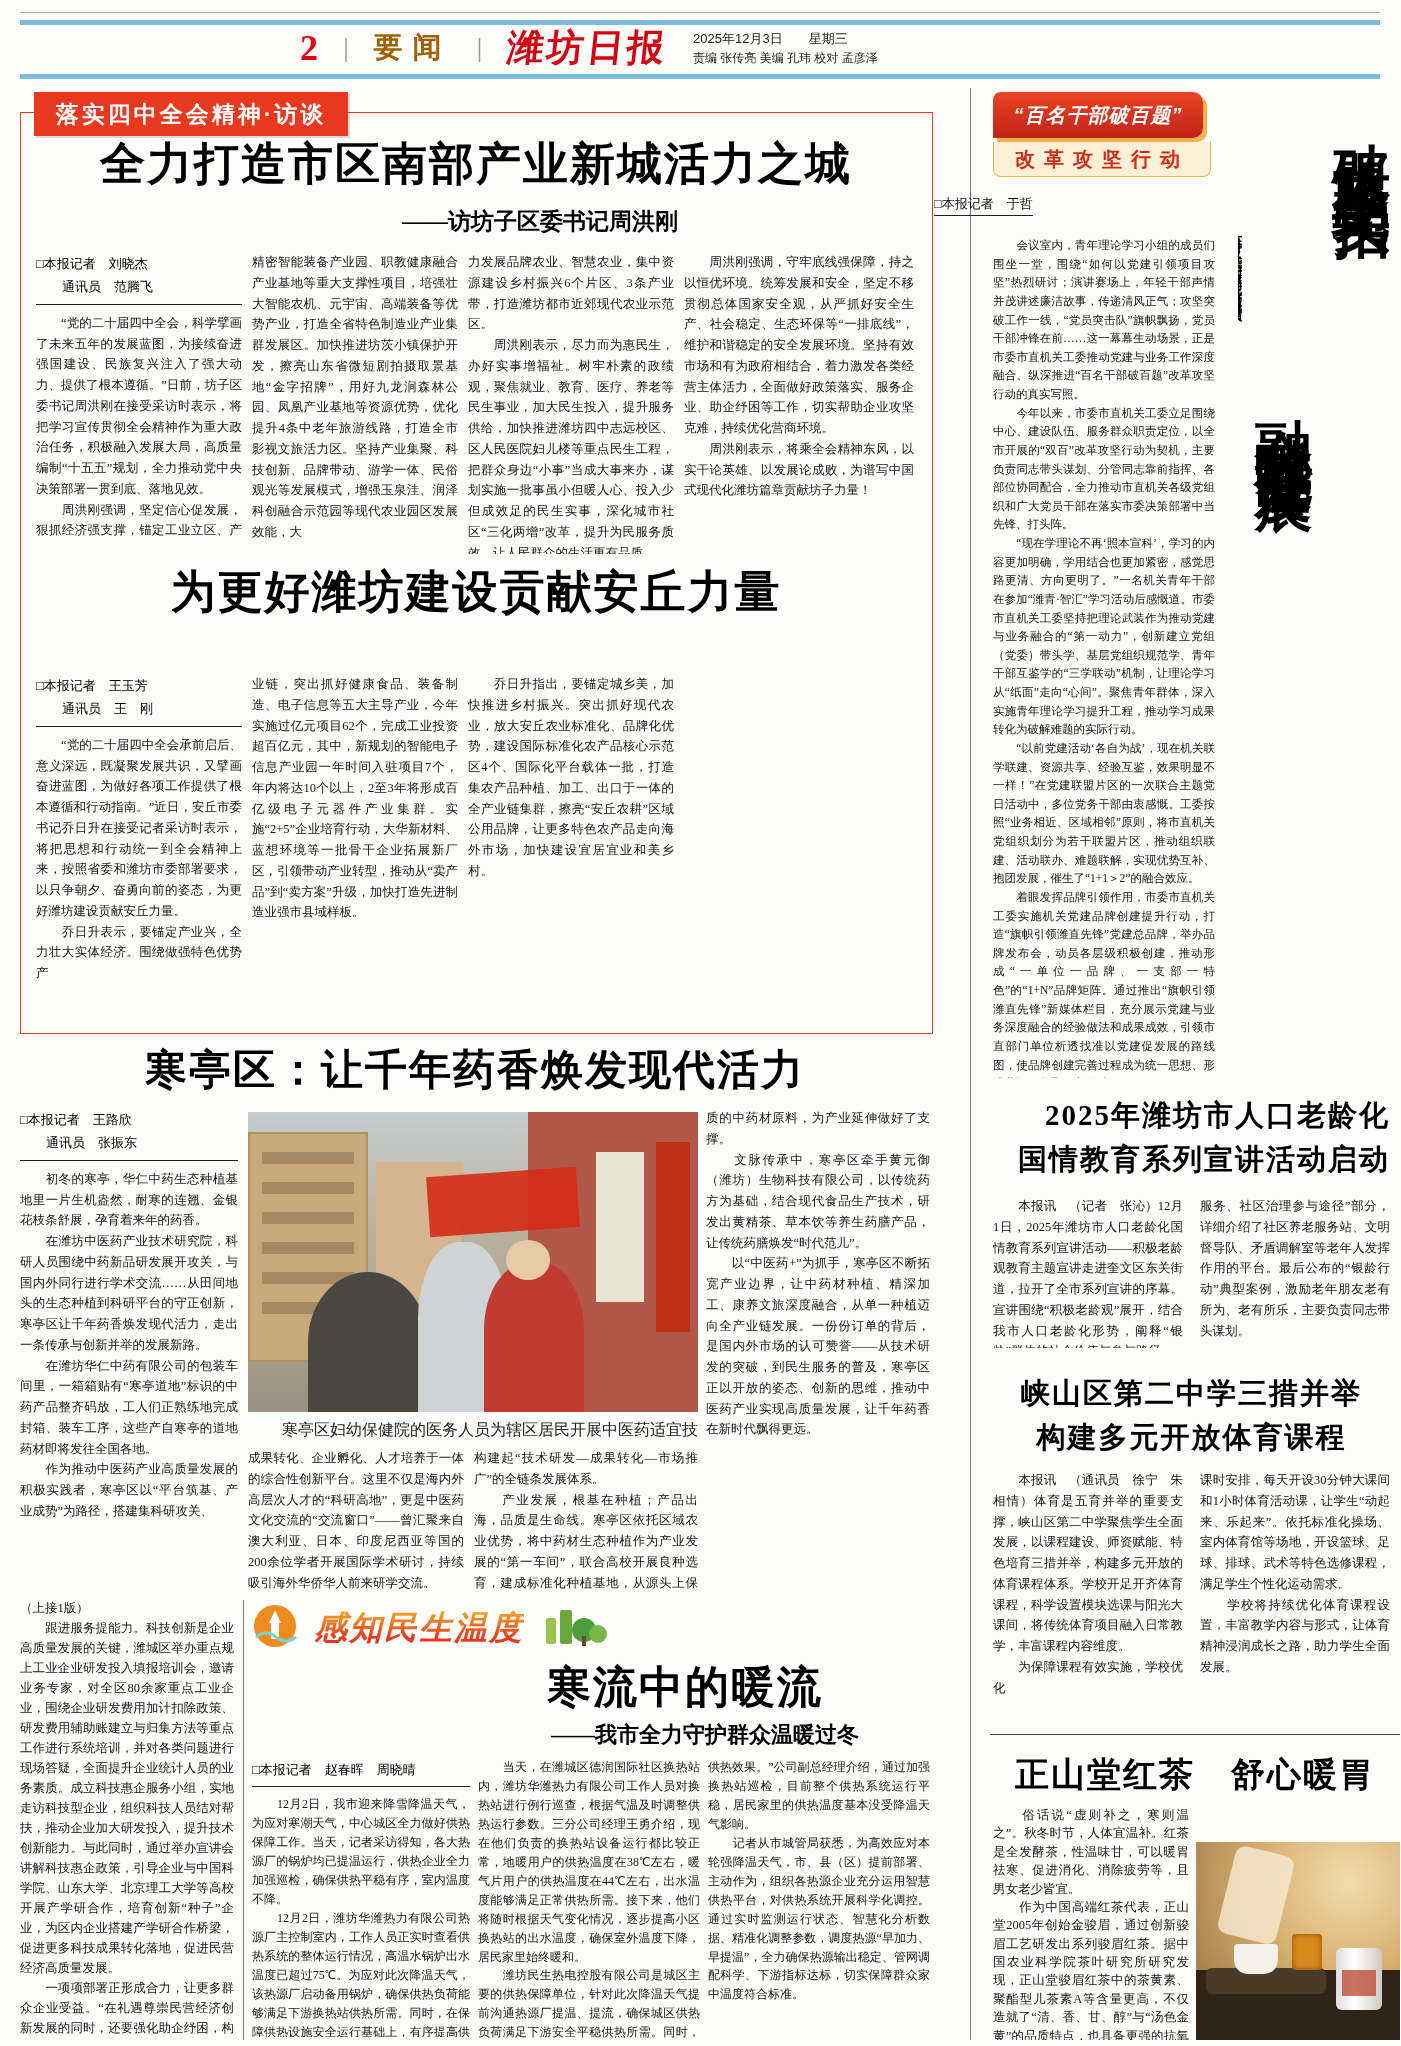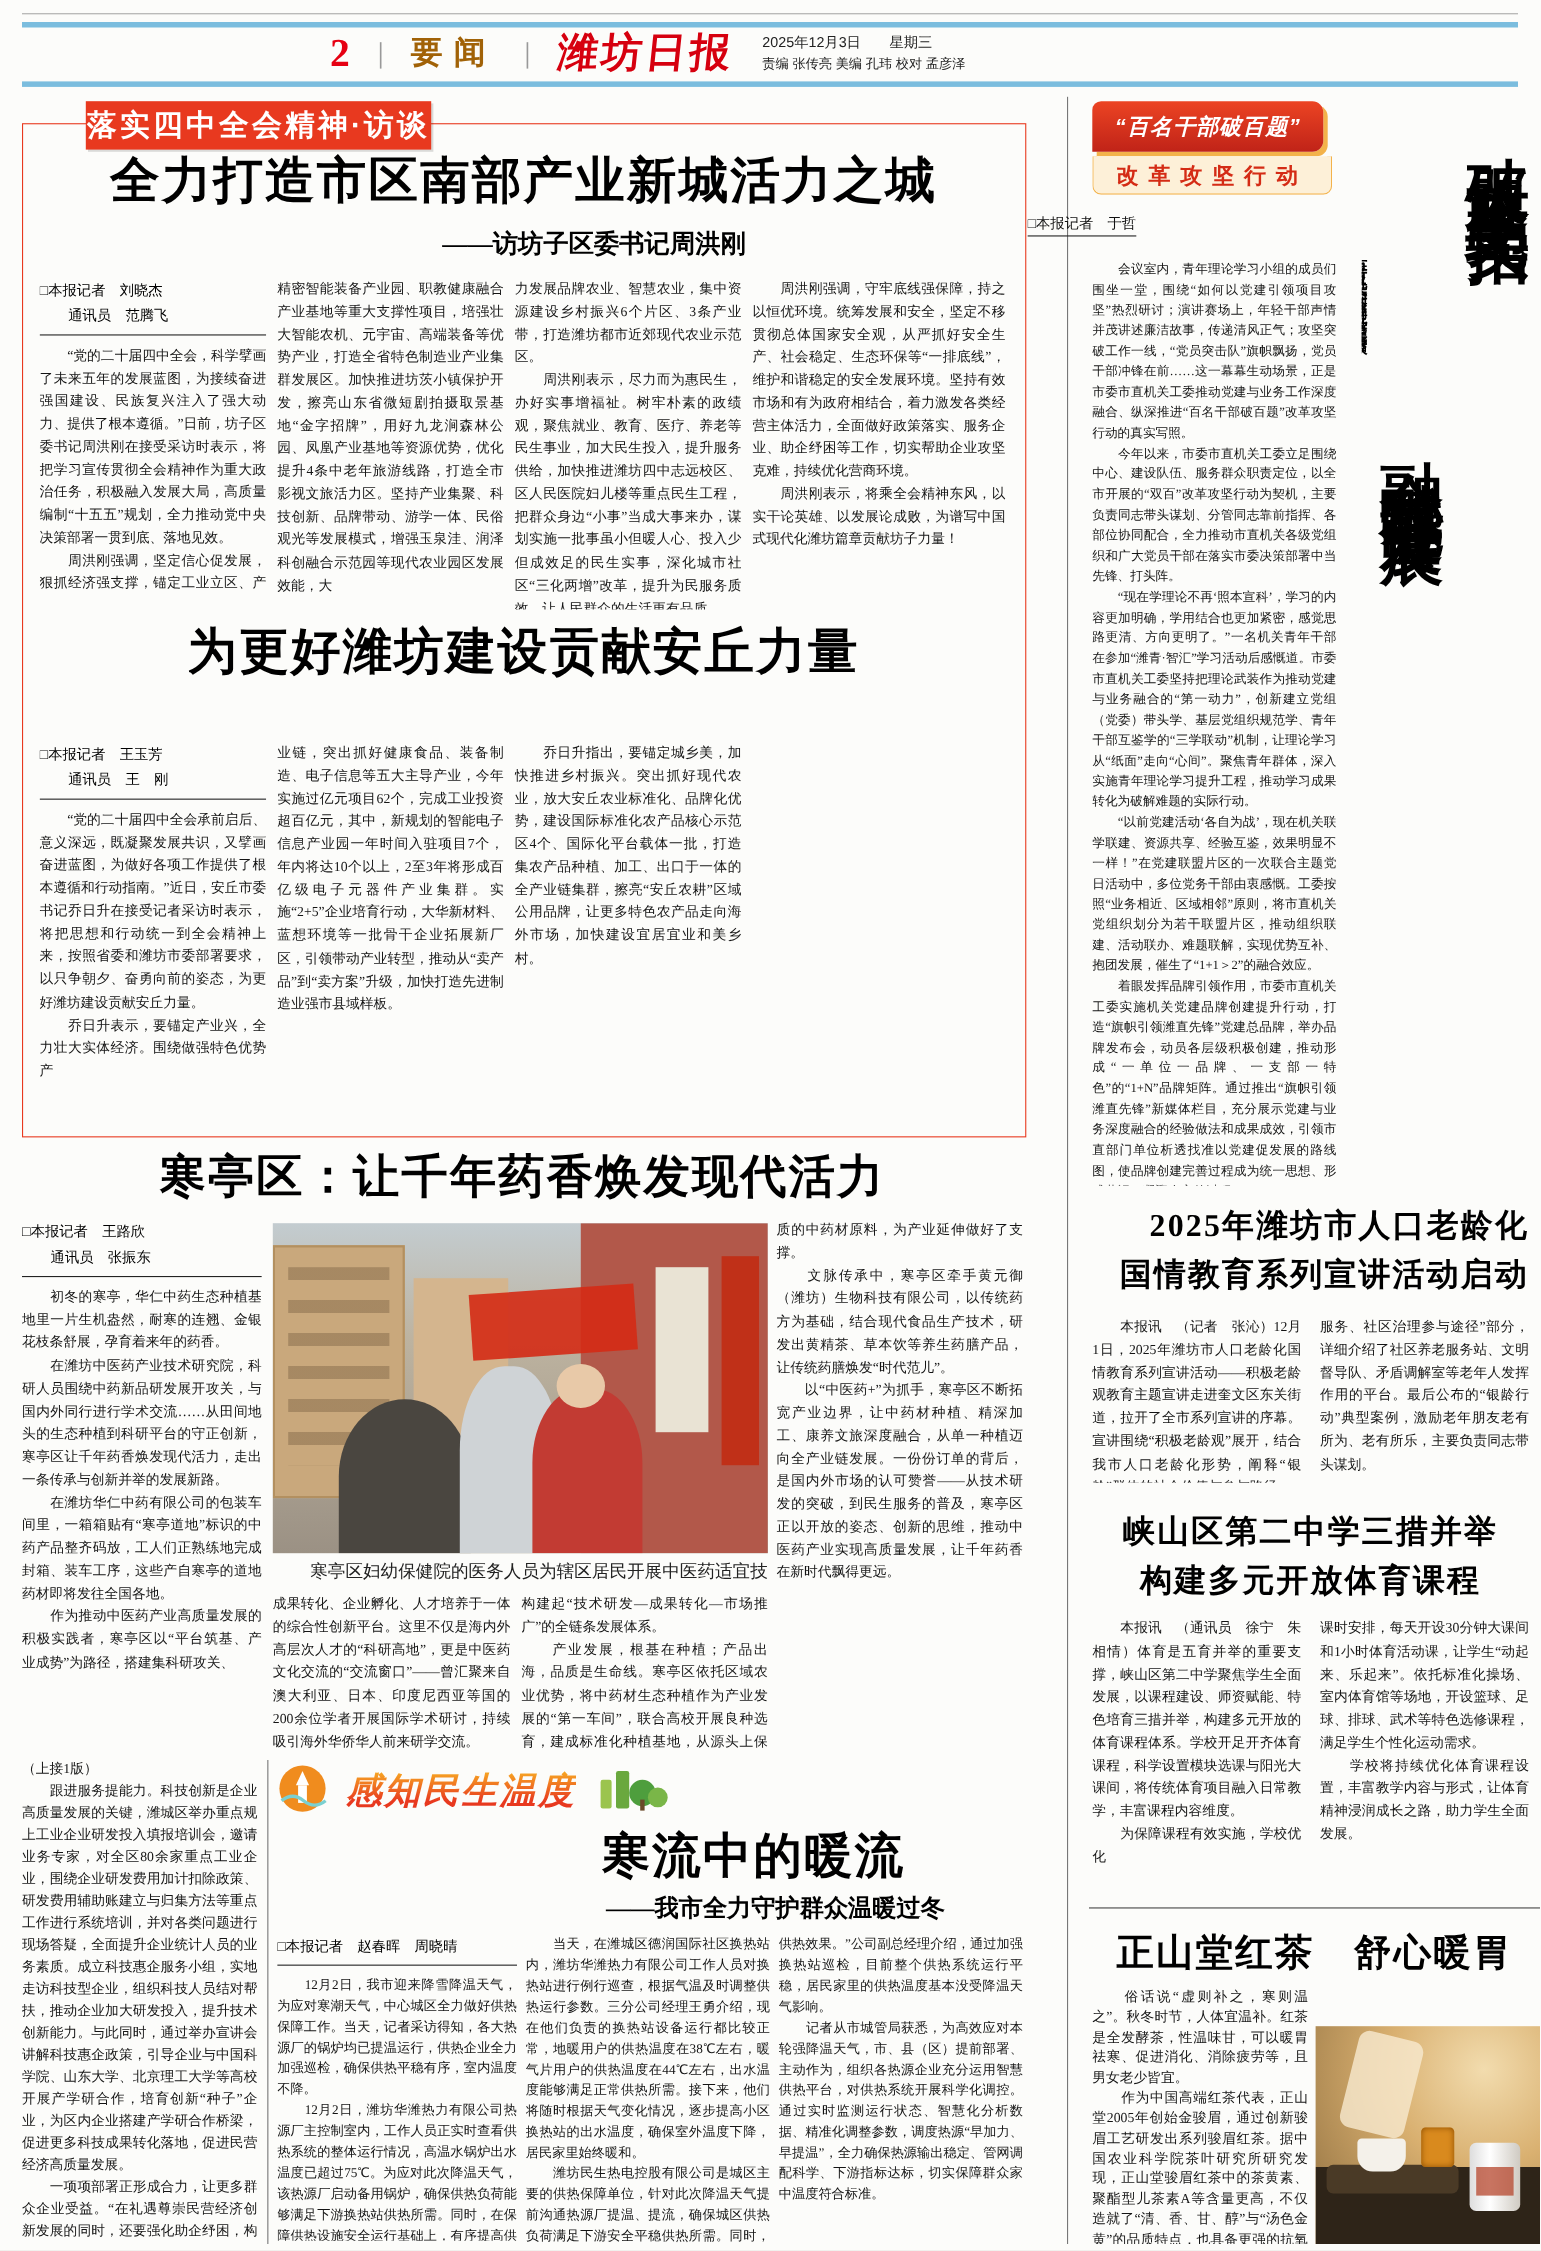--- a/index.html
+++ b/index.html
@@ -8,22 +8,22 @@
   .abs{position:absolute;}
   .sans{font-family:"Liberation Sans", sans-serif;}
   .coltext{font-size:12.5px;line-height:1.66;text-align:justify;white-space:pre-wrap;overflow:hidden;color:#141414;}
   .byline{font-size:13px;line-height:1.8;white-space:pre-wrap;border-bottom:1.5px solid #222;padding-bottom:5px;margin-bottom:8px;color:#000;}
   .h-big{font-weight:900;text-align:center;color:#000;letter-spacing:2px;overflow:hidden;}
   .h-sub{font-weight:700;text-align:center;color:#000;overflow:hidden;}
   .rule-h{background:#444;height:1px;}
   .rule-v{background:#777;width:1px;}
   .blue-rule{background:#7bbdde;height:5px;}
   .red-box{border:1.5px solid #e8391f;background:#fcfcfa;}
-  .topic-banner{background:#e8391f;color:#fff;font-weight:900;font-size:27px;letter-spacing:3px;
-        display:flex;align-items:center;justify-content:center;box-shadow:2px 2px 0 #00000022;margin-left:44px;}
+  .topic-banner{background:#e8391f;color:#fff;font-weight:900;font-size:23px;letter-spacing:3px;
+        display:flex;align-items:center;justify-content:center;box-shadow:2px 2px 0 #00000022;}
   .reform-banner-top{background:linear-gradient(180deg,#ec4423,#c02318);color:#fff;font-weight:900;font-style:italic;
         font-size:20px;letter-spacing:1px;border-radius:8px 10px 10px 0;display:flex;align-items:center;justify-content:center;
         box-shadow:4px 4px 0 #f3b24a;}
   .reform-banner-bottom{background:#fdf0d8;color:#d42b15;font-weight:900;font-size:20px;letter-spacing:9px;
         display:flex;align-items:center;justify-content:center;border:1px solid #f3b24a;border-top:none;border-radius:0 0 8px 8px;}
   .vert{writing-mode:vertical-rl;}
   .vh-line{font-weight:900;font-size:58px;color:#000;letter-spacing:10px;}
   .vh-sub{font-size:14.5px;font-weight:700;letter-spacing:4px;color:#000;padding-top:88px;margin-left:14px;}
   .kicker-text{font-weight:900;font-style:italic;font-size:33px;letter-spacing:2px;
         background:linear-gradient(180deg,#f7a823 10%,#e8391f 70%);-webkit-background-clip:text;background-clip:text;color:transparent;}

